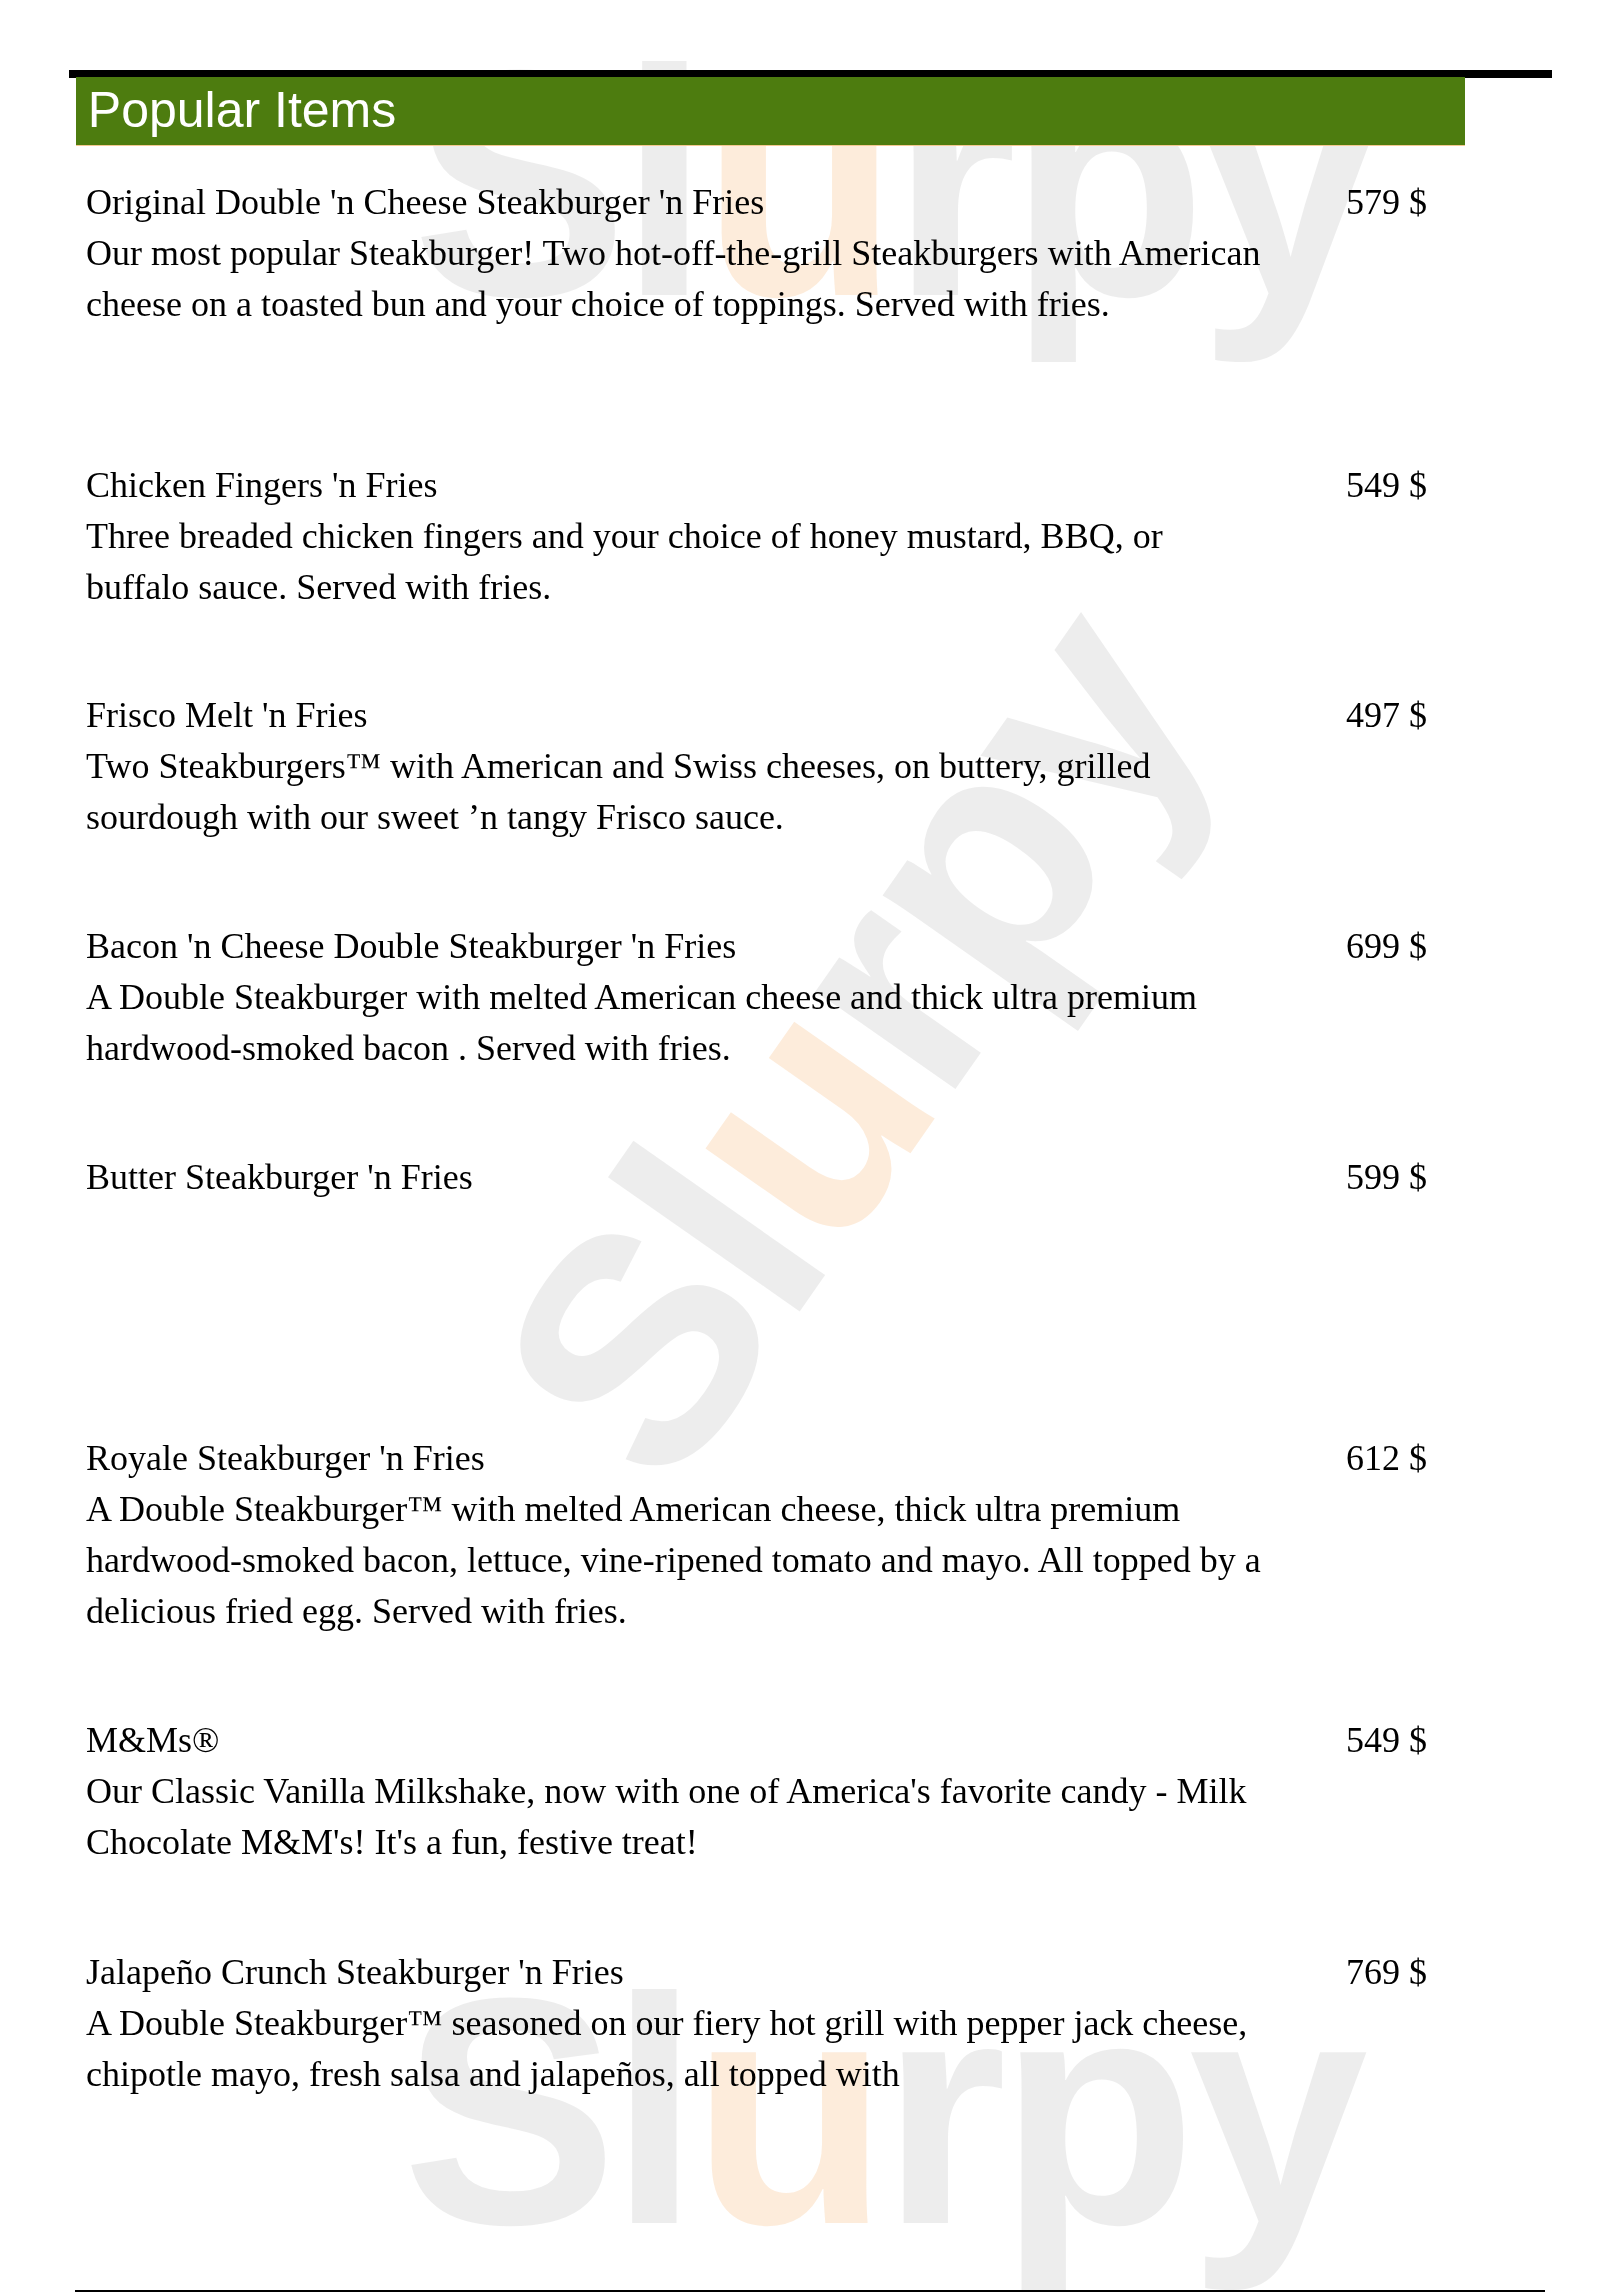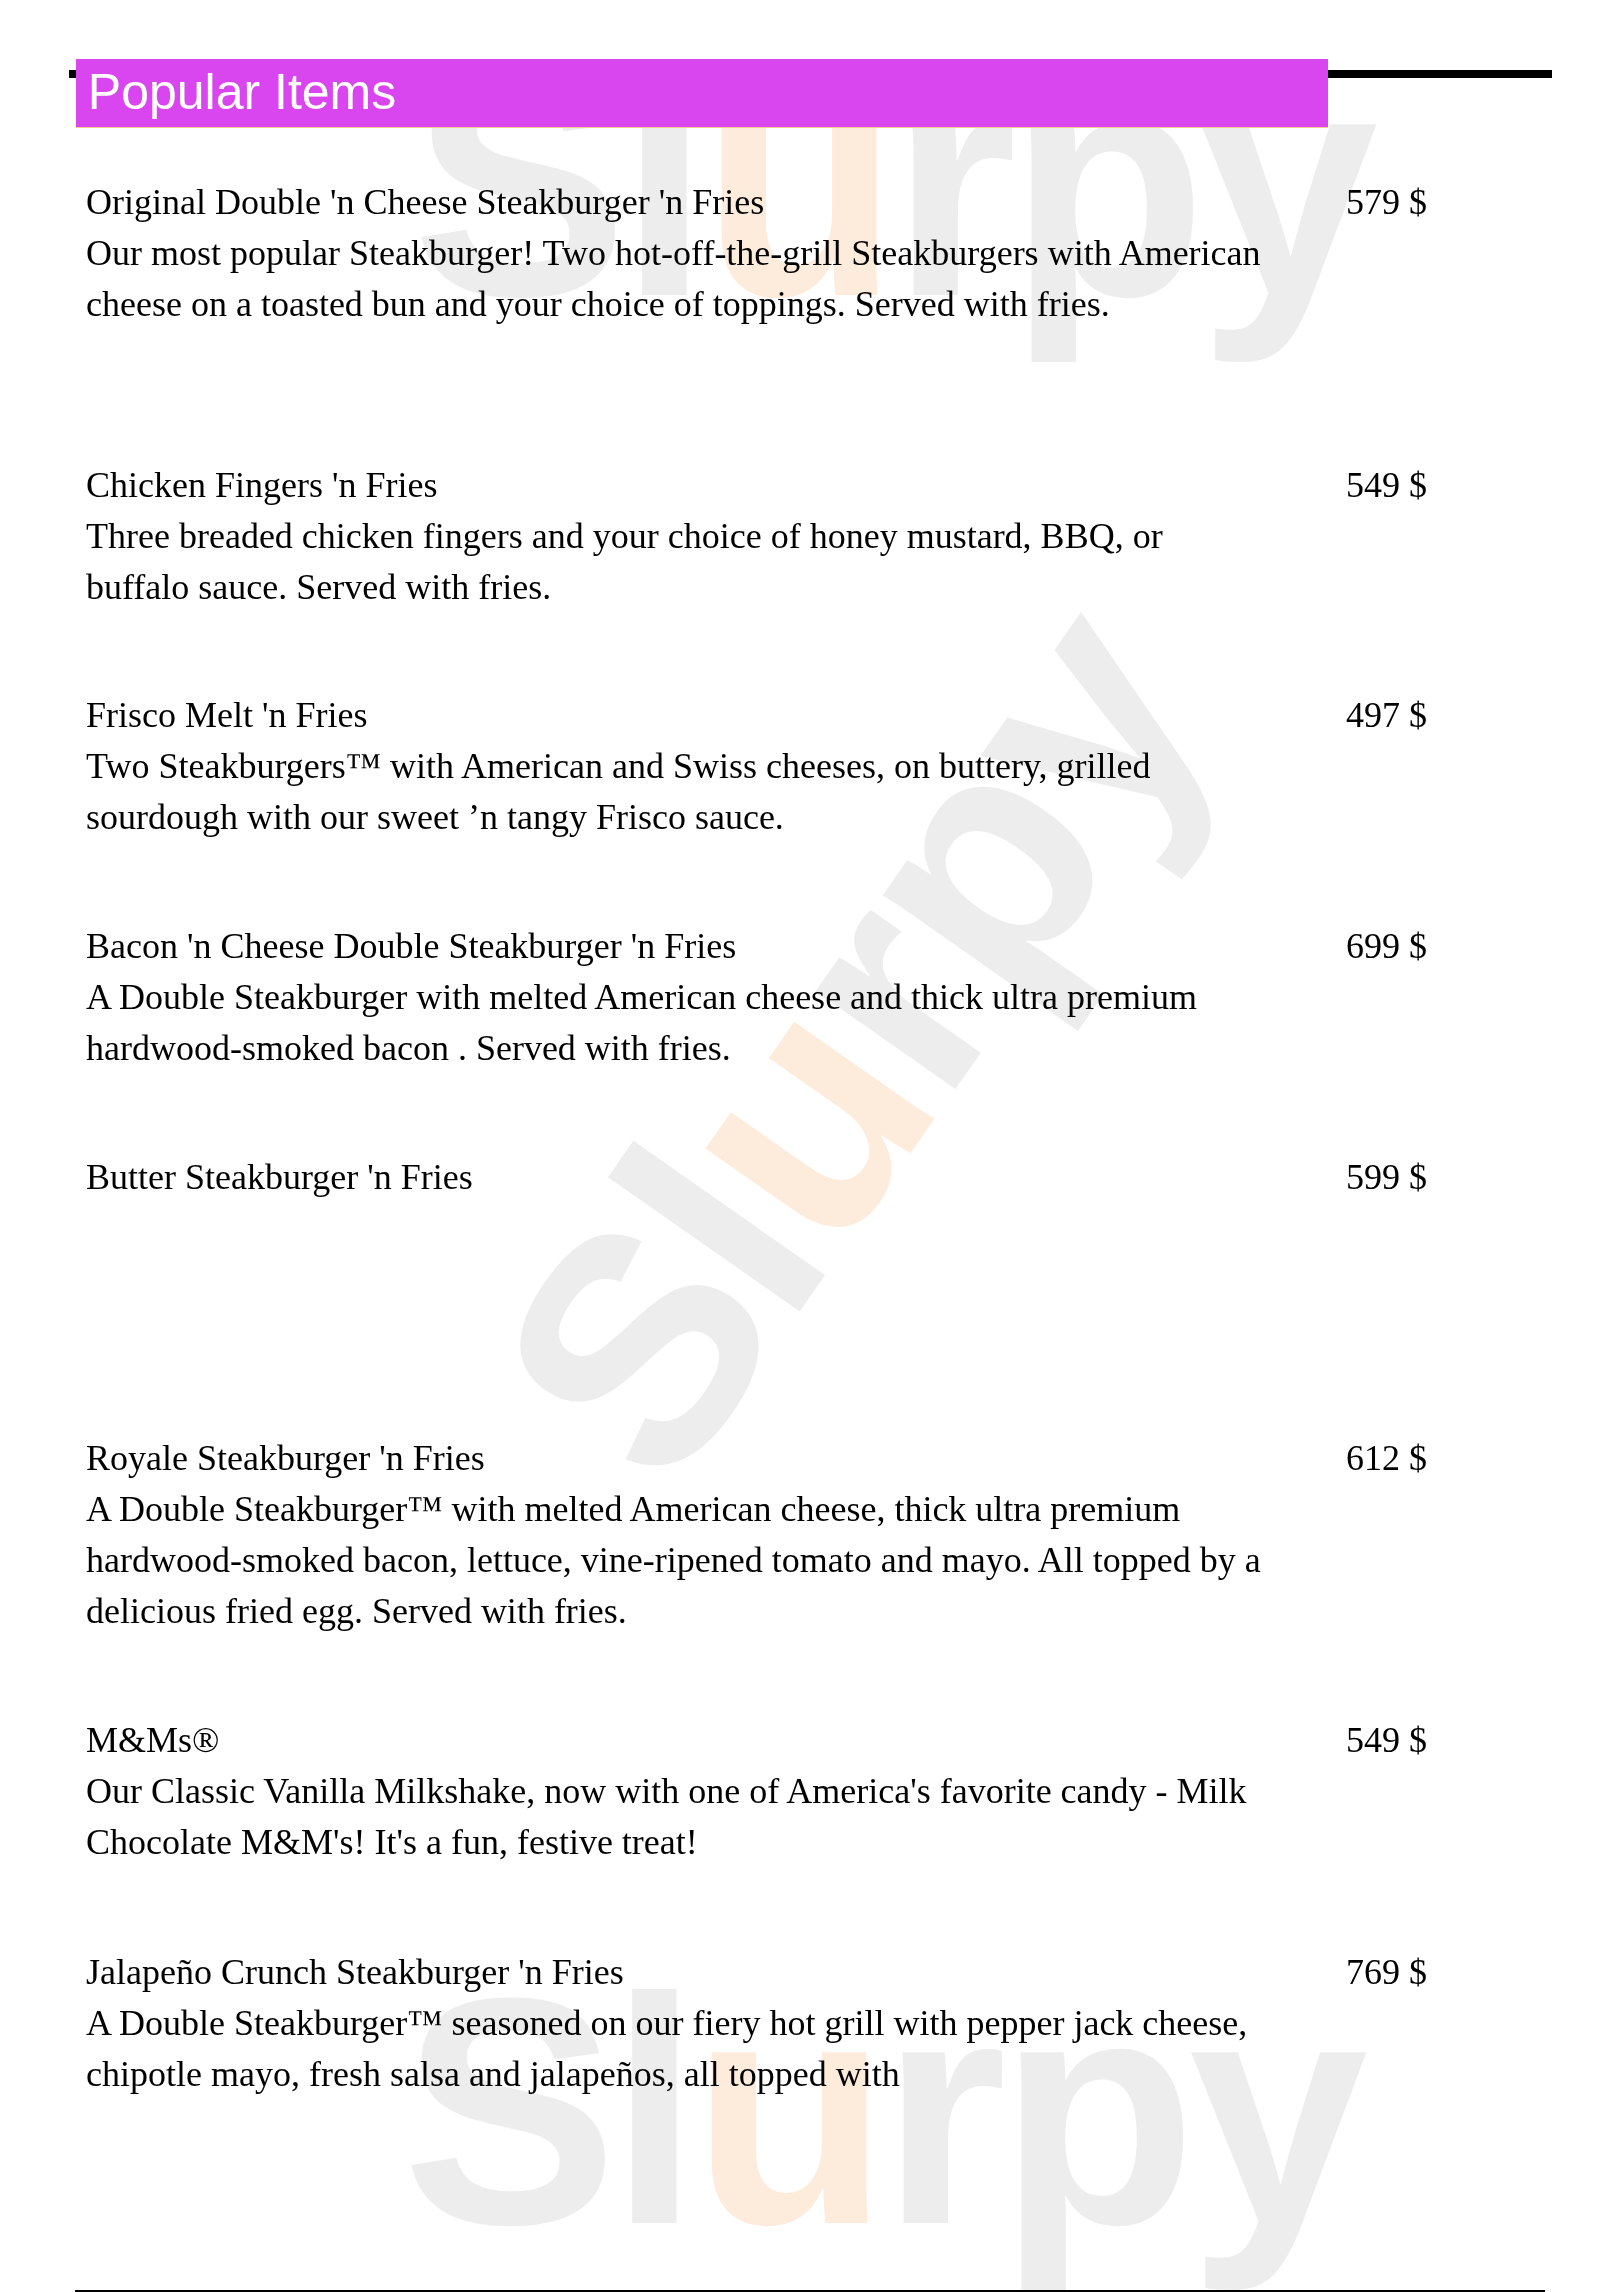--- a/index.html
+++ b/index.html
@@ -7,22 +7,22 @@
          font-family: "Liberation Serif", serif; color: #000; }
   .wm { position: absolute; font-family: "Liberation Sans", sans-serif; font-weight: bold;
         font-size: 323px; letter-spacing: -7.8px; line-height: 1; white-space: nowrap;
         color: rgba(200,200,200,0.32); pointer-events: none; z-index: 0; }
   .wm .u { color: rgba(244,170,90,0.22); }
   .wm-top { left: 412px; top: 21.6px; }
   .wm-mid { left: 372px; top: 882px; transform: rotate(-55deg); transform-origin: 50% 50%; }
   .wm-bot { left: 402px; top: 1950px; }
   .rule-top { position: absolute; left: 69px; top: 70px; width: 1483px; height: 7.8px; background: #000; z-index: 2; }
   .rule-bot { position: absolute; left: 75px; top: 2290px; width: 1470px; height: 2.9px; background: #000; z-index: 2; }
-  .header { position: absolute; left: 76px; top: 59px; width: 1252px; height: 68px;
-            background: #d946ef; box-shadow: 0 1px 0 #f5c990; z-index: 2; }
+  .header { position: absolute; left: 76px; top: 77px; width: 1389px; height: 68px;
+            background: #4d7c0f; box-shadow: 0 1px 0 #f5c990; z-index: 2; }
   .header-title { position: absolute; left: 11.8px; top: 3.9px; font-family: "Liberation Sans", sans-serif;
                   font-size: 50px; color: #fff; line-height: 59px; }
   .item { position: absolute; left: 86px; width: 1372px; z-index: 3; }
   .item-name, .item-desc { font-size: 36px; line-height: 51px; }
   .item-desc { width: 1176px; }
   .item-price { position: absolute; left: 1260px; top: 0; font-size: 36px; line-height: 51px; white-space: nowrap; }
 </style>
 </head>
 <body>
 

